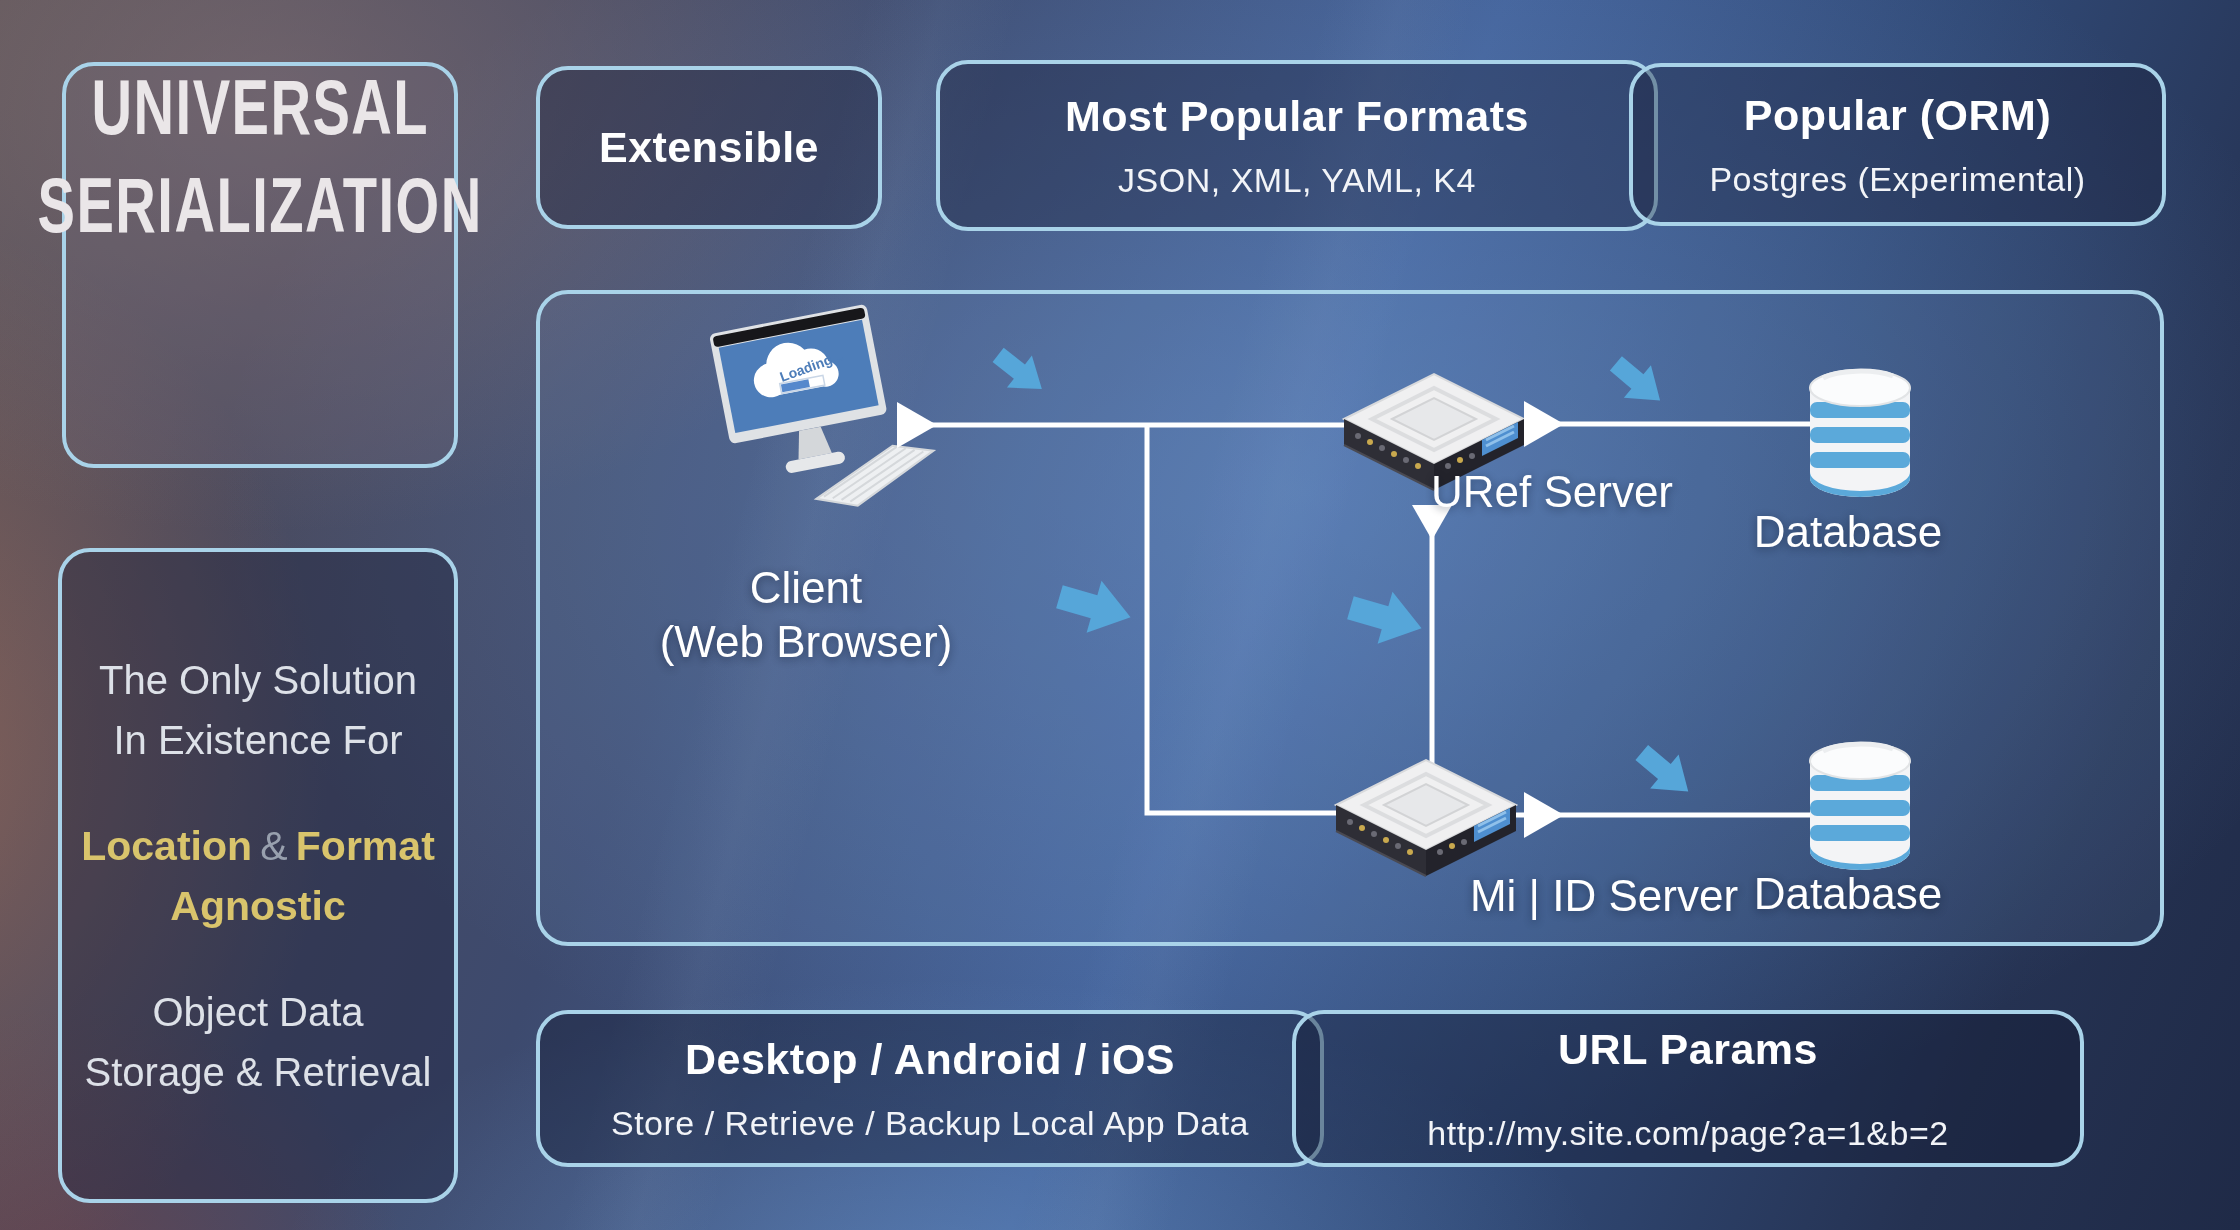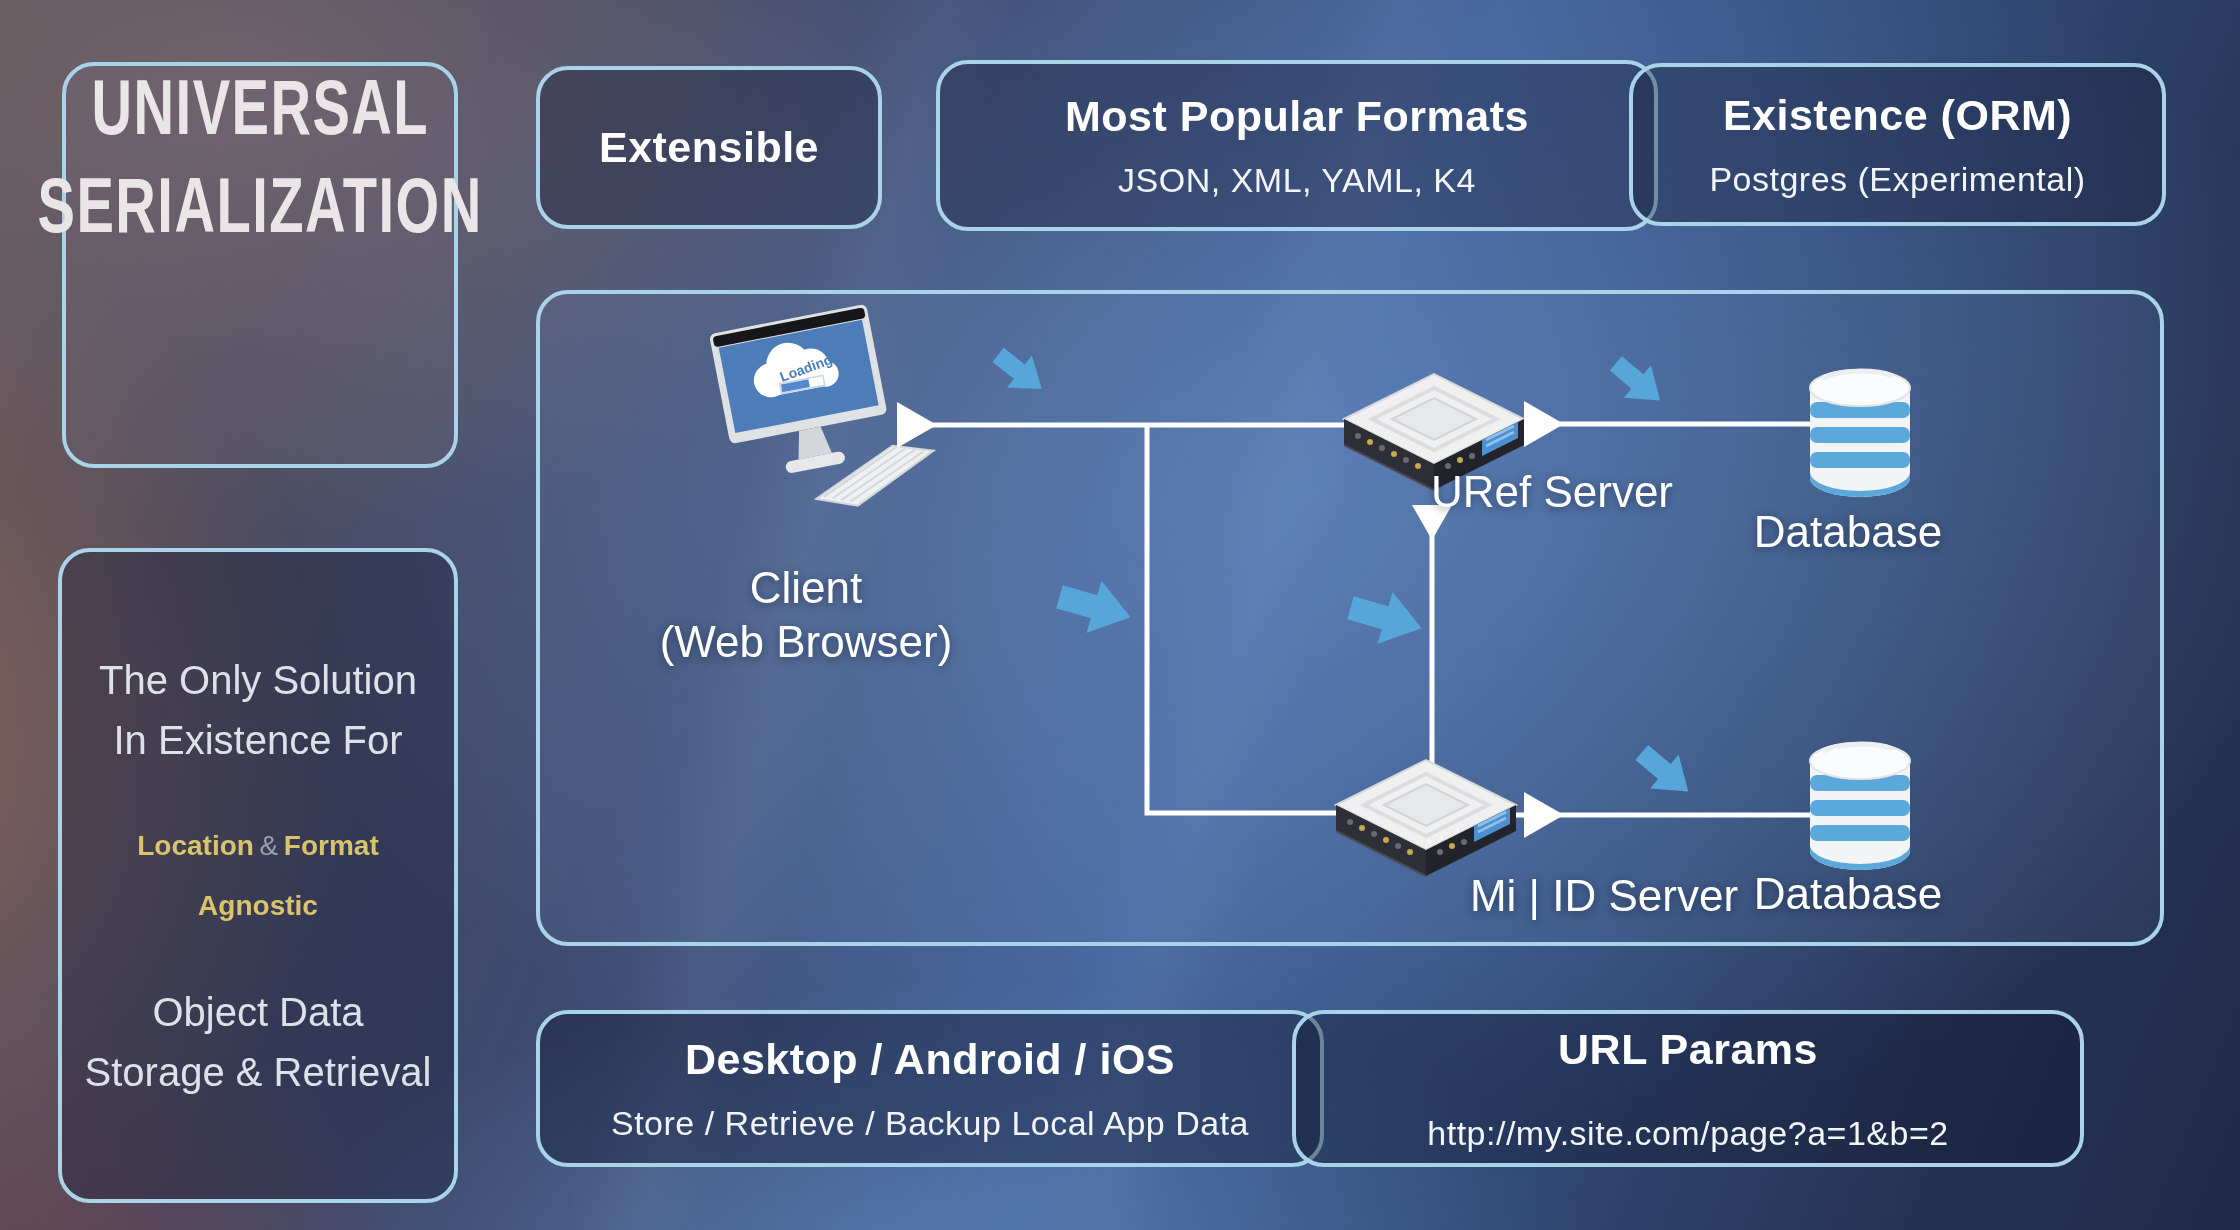--- a/index.html
+++ b/index.html
@@ -32,21 +32,21 @@
 
   
   .fbox{display:flex;flex-direction:column;align-items:center;justify-content:center;gap:20px;}
   .box-title{font-size:43px;font-weight:600;color:#fff;white-space:nowrap;letter-spacing:0.5px;}
   .box-sub{font-size:34px;font-weight:400;color:#f2f4f8;white-space:nowrap;letter-spacing:0.5px;}
 
   
   .info-box{display:flex;flex-direction:column;align-items:center;justify-content:center;gap:54px;margin-top:25px;}
   .info-group{display:flex;flex-direction:column;align-items:center;gap:8px;}
   .info-line{font-size:40px;line-height:52px;font-weight:400;color:#dde1e8;white-space:nowrap;}
-  .hl-line{font-size:28px;line-height:52px;font-weight:700;color:#d9c46c;white-space:nowrap;}
+  .hl-line{font-size:41px;line-height:52px;font-weight:700;color:#d9c46c;white-space:nowrap;}
   .hl-amp{color:#98a0ae;font-weight:400;}
 
   
   .dlabel{position:absolute;transform:translate(-50%,-50%);font-size:44px;font-weight:400;color:#fff;
     white-space:nowrap;text-shadow:0 2px 8px rgba(10,20,40,0.45);}
   .diagram-svg{position:absolute;left:0;top:0;}
 </style>
 </head>
 <body>
 
@@ -61,21 +61,21 @@
   <div class="box fill-dark fbox" style="left:536px;top:66px;width:346px;height:163px;">
     <div class="box-title">Extensible</div>
   </div>
 
   <div class="box fill-dark fbox" style="left:936px;top:60px;width:722px;height:171px;">
     <div class="box-title">Most Popular Formats</div>
     <div class="box-sub">JSON, XML, YAML, K4</div>
   </div>
 
   <div class="box fill-dark fbox" style="left:1629px;top:63px;width:537px;height:163px;">
-    <div class="box-title">Existence (ORM)</div>
+    <div class="box-title">Popular (ORM)</div>
     <div class="box-sub">Postgres (Experimental)</div>
   </div>
 
   <div class="box fill-dark info-box" style="left:58px;top:523px;width:400px;height:655px;">
     <div class="info-group">
       <div class="info-line">The Only Solution</div>
       <div class="info-line">In Existence For</div>
     </div>
     <div class="info-group">
       <div class="hl-line"><span>Location</span> <span class="hl-amp">&amp;</span> <span>Format</span></div>

